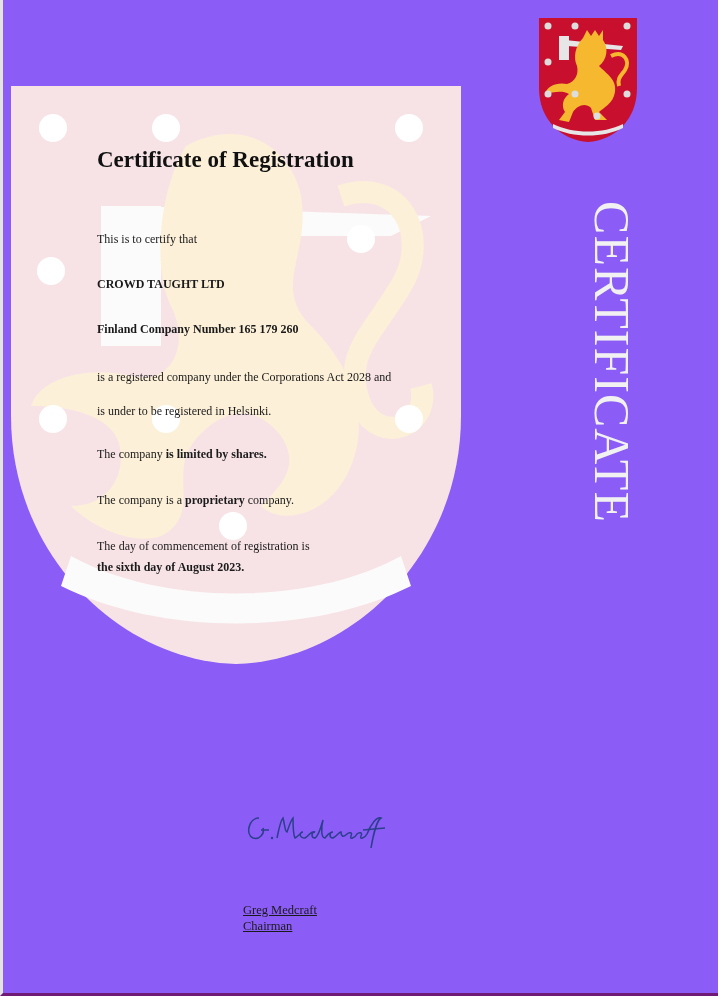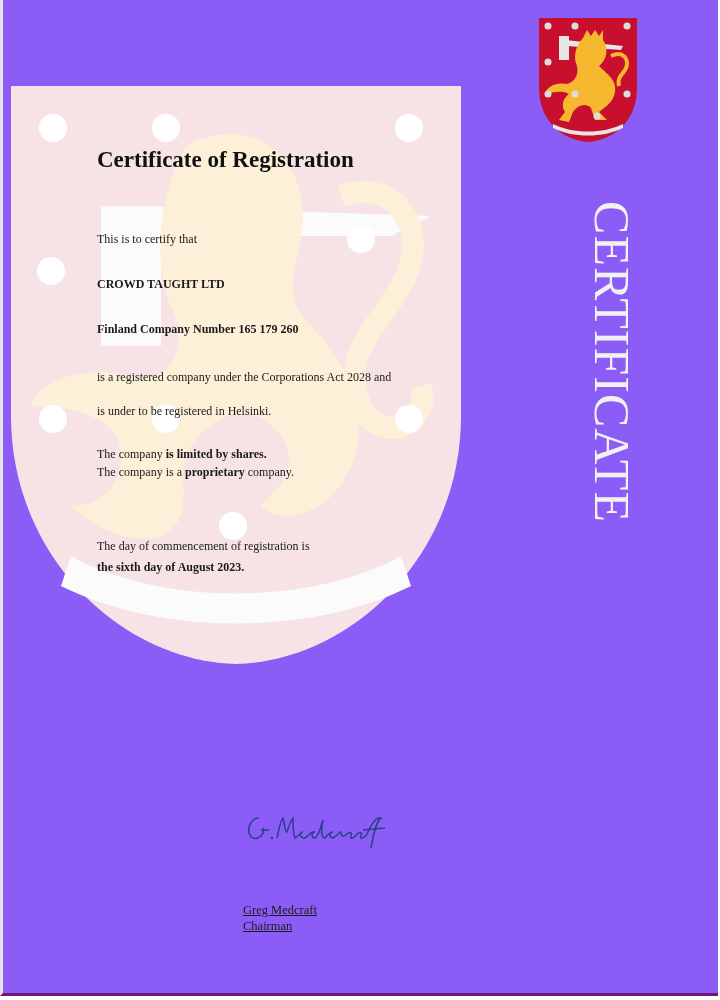--- a/index.html
+++ b/index.html
@@ -114,21 +114,21 @@
     </div>
 
     <div class="line" style="top:228px">This is to certify that</div>
     <div class="line b" style="top:273px">CROWD TAUGHT LTD</div>
     <div class="line b" style="top:318px">Finland Company Number 165 179 260</div>
     <div class="line" style="top:366px">is a registered company under the Corporations Act 2028 and</div>
     <div class="line" style="top:400px">is under to be registered in Helsinki.</div>
 
     <div class="line" style="top:443px"><span>The company </span><span class="b">is limited by shares.</span></div>
 
-    <div class="line" style="top:461px"><span>The company is a </span><span class="b">proprietary</span><span> company.</span></div>
+    <div class="line" style="top:489px"><span>The company is a </span><span class="b">proprietary</span><span> company.</span></div>
 
     <div class="line" style="top:535px">The day of commencement of registration is</div>
     <div class="line b" style="top:556px">the sixth day of August 2023.</div>
   </div>
 
 
   <svg class="sig" viewBox="0 0 160 44">
     <path d="M18 12 C8 12 4 28 12 32 C18 34 24 28 22 22 M20 24 L28 24" fill="none" stroke="#2B3F8C" stroke-width="1.6"></path>
     <circle cx="31" cy="32" r="1.2" fill="#2B3F8C"></circle>
     <path d="M36 32 C38 22 40 14 42 12 C44 20 44 26 46 26 C48 20 50 14 52 12 C52 20 52 28 54 32 C58 30 60 26 62 26 C58 26 58 32 64 32 C68 30 70 24 74 26 C70 26 70 32 74 32 C78 30 80 20 82 14 C80 22 80 32 84 32 C86 30 88 26 92 26 C88 26 88 32 92 32 C96 30 98 26 100 26 C100 30 102 32 106 28 C108 26 112 26 110 30 C108 34 114 32 116 28 C118 26 122 26 120 30 C118 34 124 32 126 28 C130 18 136 10 140 12 C136 14 132 30 130 42" fill="none" stroke="#2B3F8C" stroke-width="1.5"></path>

